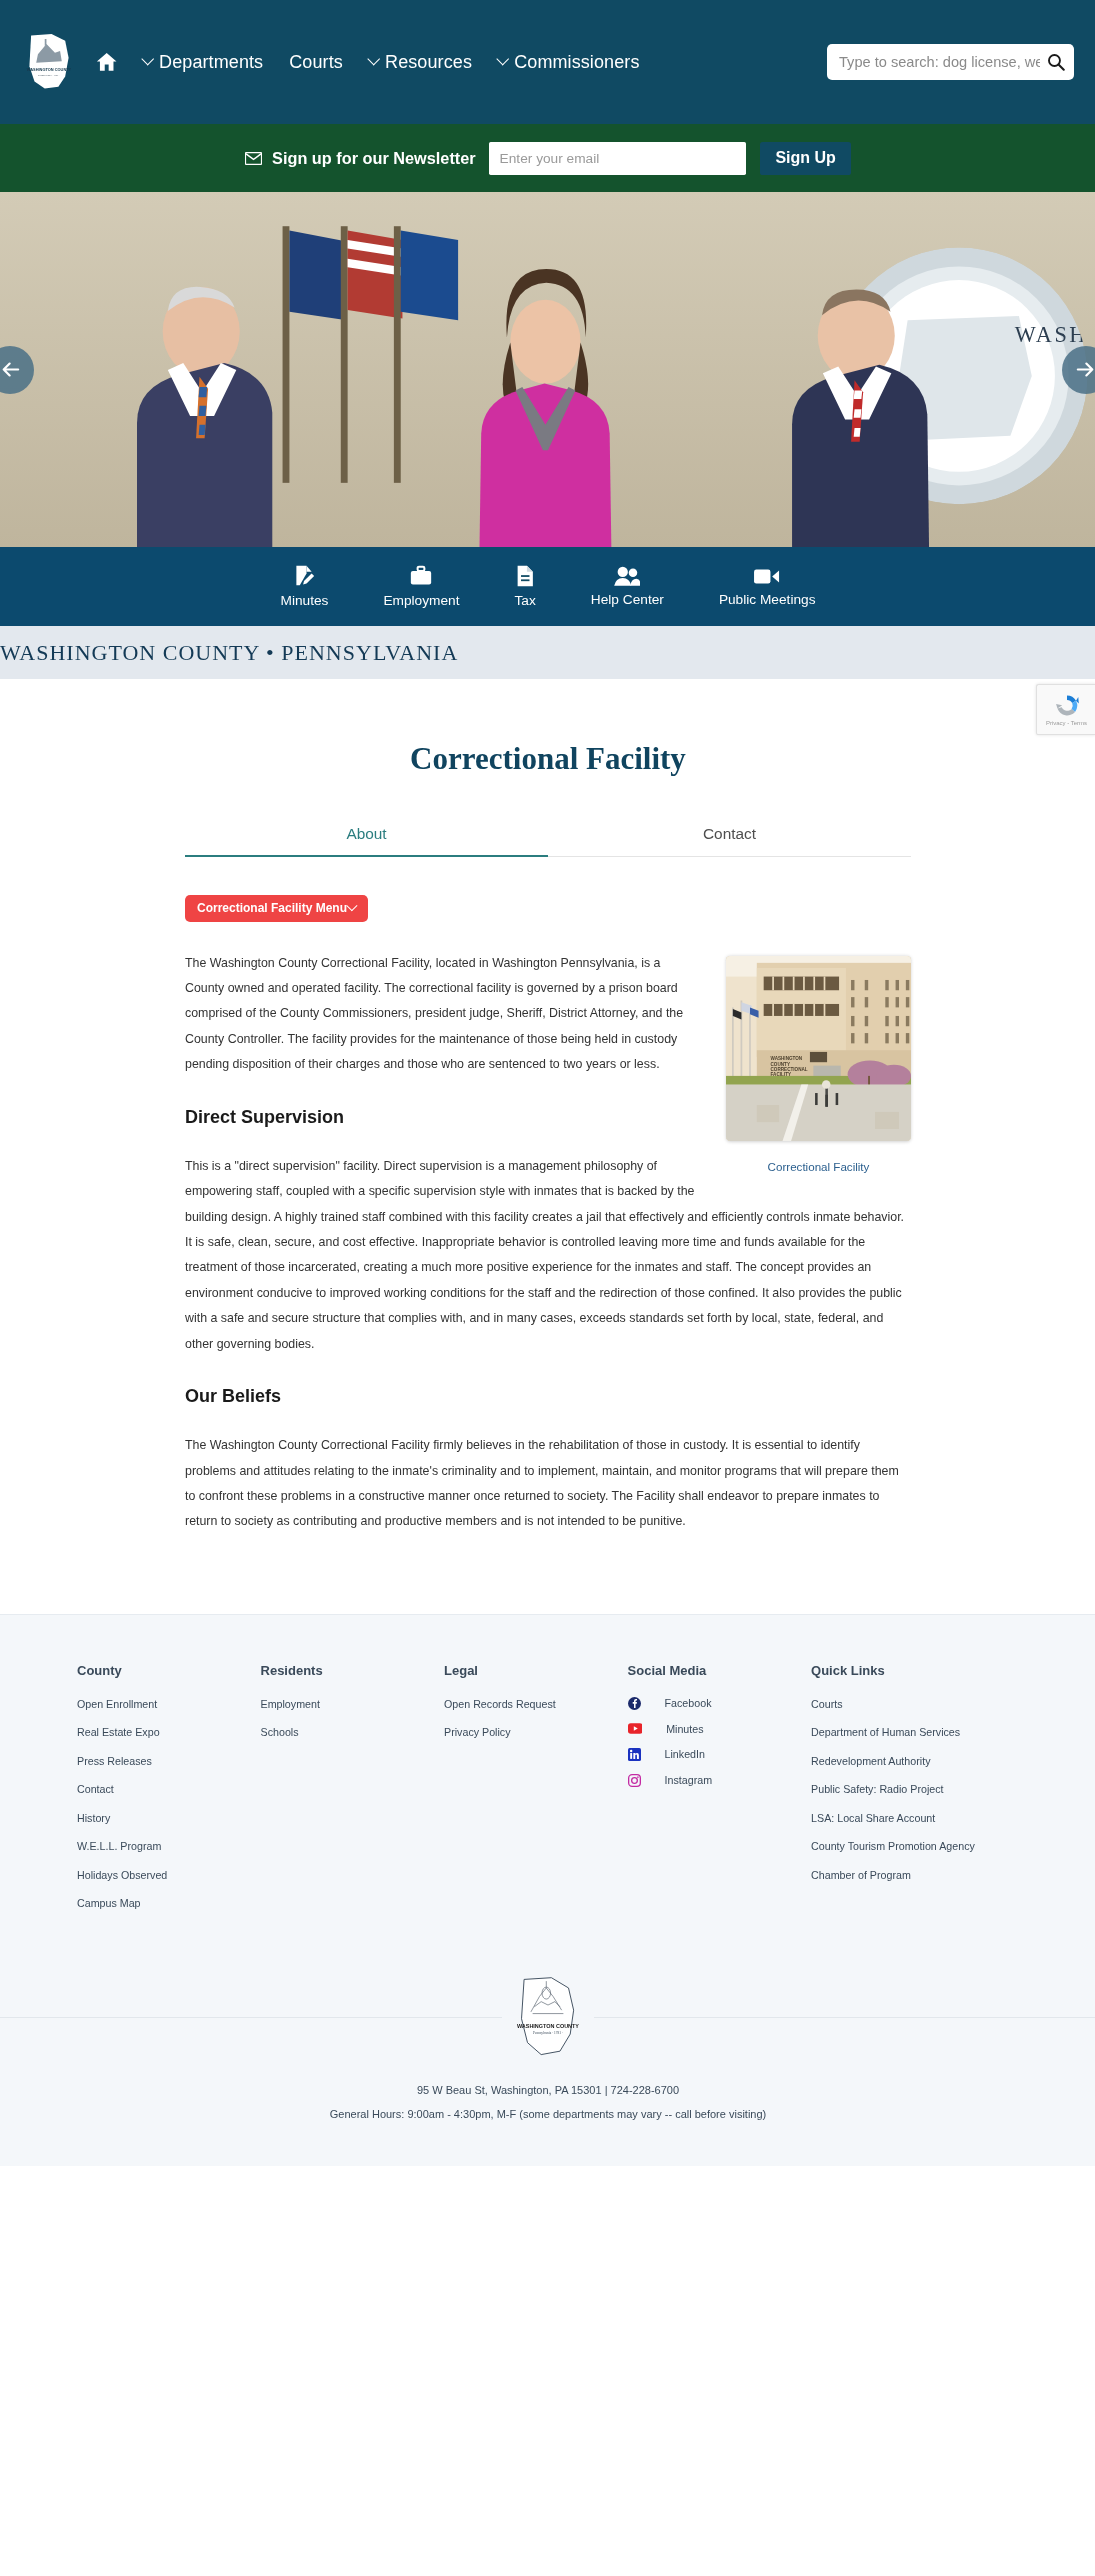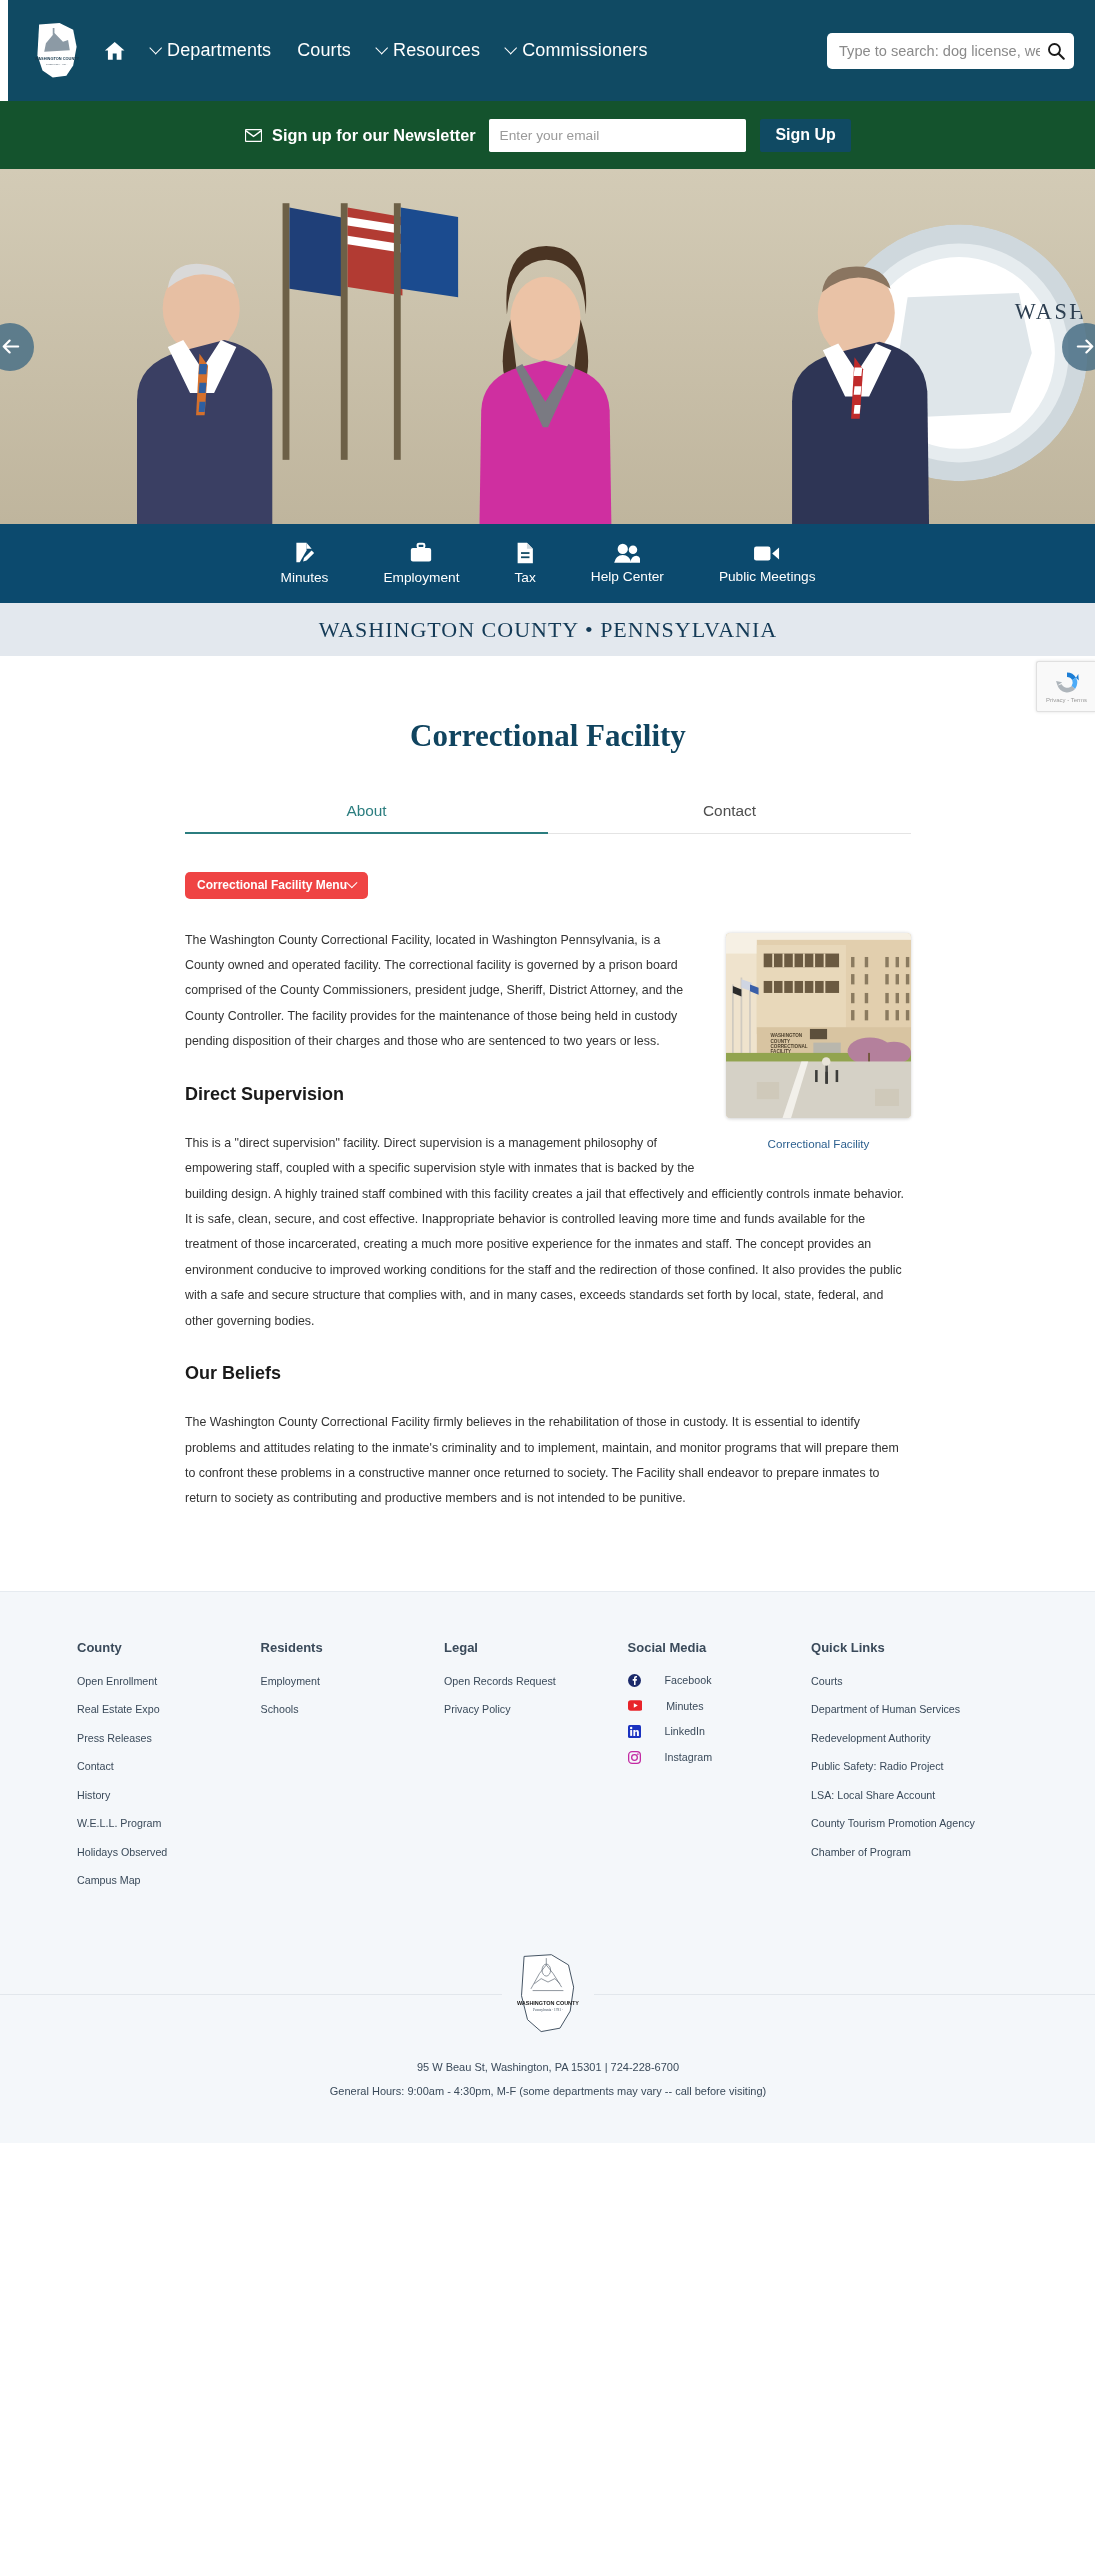--- a/index.html
+++ b/index.html
@@ -9,26 +9,25 @@
     width:1096px;
     background:#ffffff;
     font-family:"Liberation Sans", sans-serif;
     color:#333;
     -webkit-font-smoothing:antialiased;
   }
 
   
   .topbar{
     background:#104a63;
-    height:101px;
+    height:124px;
     display:flex;
     align-items:center;
     padding:0 22px 0 22px;
     position:relative;
-    margin-left:8px;
   }
   .brand-logo{
     width:53px;height:67px;flex:0 0 53px;
     display:flex;align-items:center;justify-content:center;
   }
   .nav-main{
     display:flex;align-items:center;gap:26px;margin-left:20.5px;
   }
   .nav-item{
     color:#fff;font-size:18px;letter-spacing:0.1px;
@@ -94,21 +93,21 @@
     background:#0c4a6e;height:79px;display:flex;align-items:center;justify-content:center;gap:55px;
   }
   .quick-item{
     display:flex;flex-direction:column;align-items:center;gap:6px;cursor:pointer;
     color:#fff;font-size:13.7px;
   }
   .quick-item svg{display:block;}
 
   
   .ribbon{
-    background:#e3e8ee;height:53px;display:flex;align-items:center;justify-content:center;
+    background:#e3e8ee;height:53px;display:flex;align-items:center;
   }
   .ribbon span{
     color:#143a56;font-family:"Liberation Serif", serif;
     font-size:22px;letter-spacing:1px;
   }
 
   
   .page{
     padding:0 0 60px 0;background:#fff;position:relative;
   }

